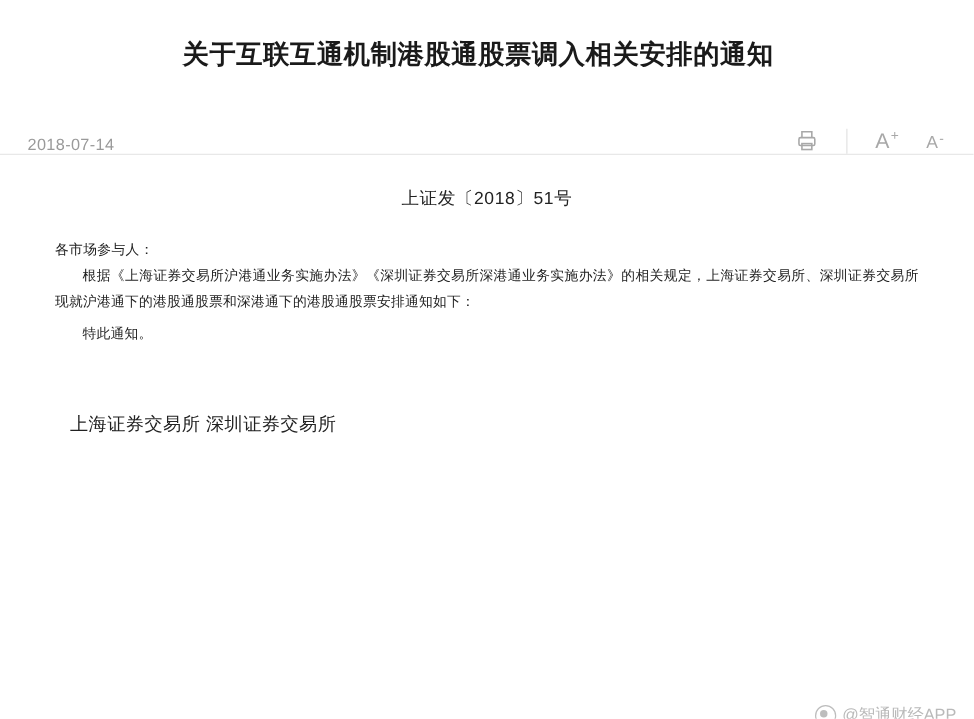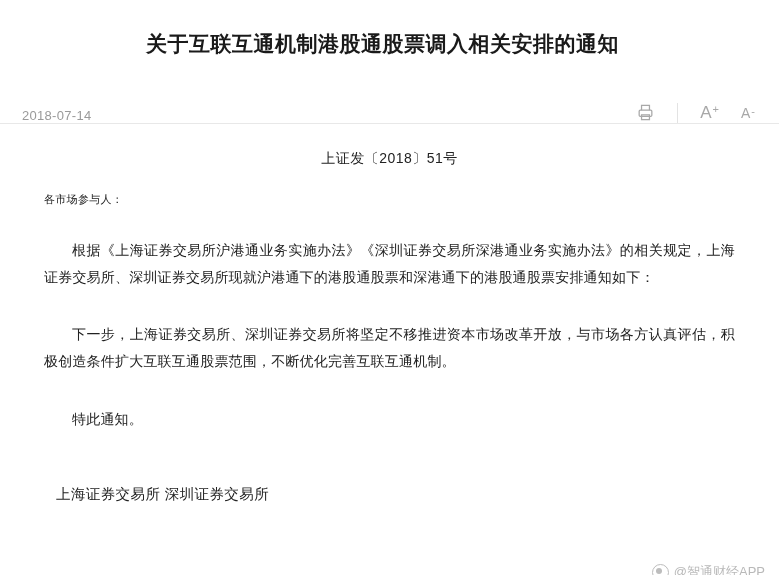--- a/index.html
+++ b/index.html
@@ -89,24 +89,24 @@
     margin-top: 26px;
     letter-spacing: 0.5px;
   }
   .salutation {
     font-size: 11px;
     color: #222222;
     margin-top: 24px;
     letter-spacing: 0.3px;
   }
   p.body-text {
-    font-size: 14px;
+    font-size: 11px;
     color: #222222;
     line-height: 1.95;
-    margin: 30px 0 0 0;
+    margin: 4px 0 0 0;
     text-indent: 2em;
     text-align: justify;
     letter-spacing: 0.2px;
   }
   .sign-block {
     margin-top: 44px;
     font-size: 14.5px;
     color: #222222;
     line-height: 2.4;
     padding-left: 12px;
@@ -168,21 +168,20 @@
           <span class="sup">-</span>
       </span>
     </div>
   </div>
 
   <div class="content">
     <div class="doc-number">上证发〔2018〕51号</div>
     <div class="salutation">各市场参与人：</div>
 
     <p class="body-text">根据《上海证券交易所沪港通业务实施办法》《深圳证券交易所深港通业务实施办法》的相关规定，上海证券交易所、深圳证券交易所现就沪港通下的港股通股票和深港通下的港股通股票安排通知如下：</p>
-    <p class="body-text">下一步，上海证券交易所、深圳证券交易所将坚定不移推进资本市场改革开放，与市场各方认真评估，积极创造条件扩大互联互通股票范围，不断优化完善互联互通机制。</p>
     <p class="body-text">特此通知。</p>
 
     <div class="sign-block">
       <div>上海证券交易所 深圳证券交易所</div>
 
     </div>
   </div>
 
   <div class="watermark">
     <span class="wm-logo"></span>

